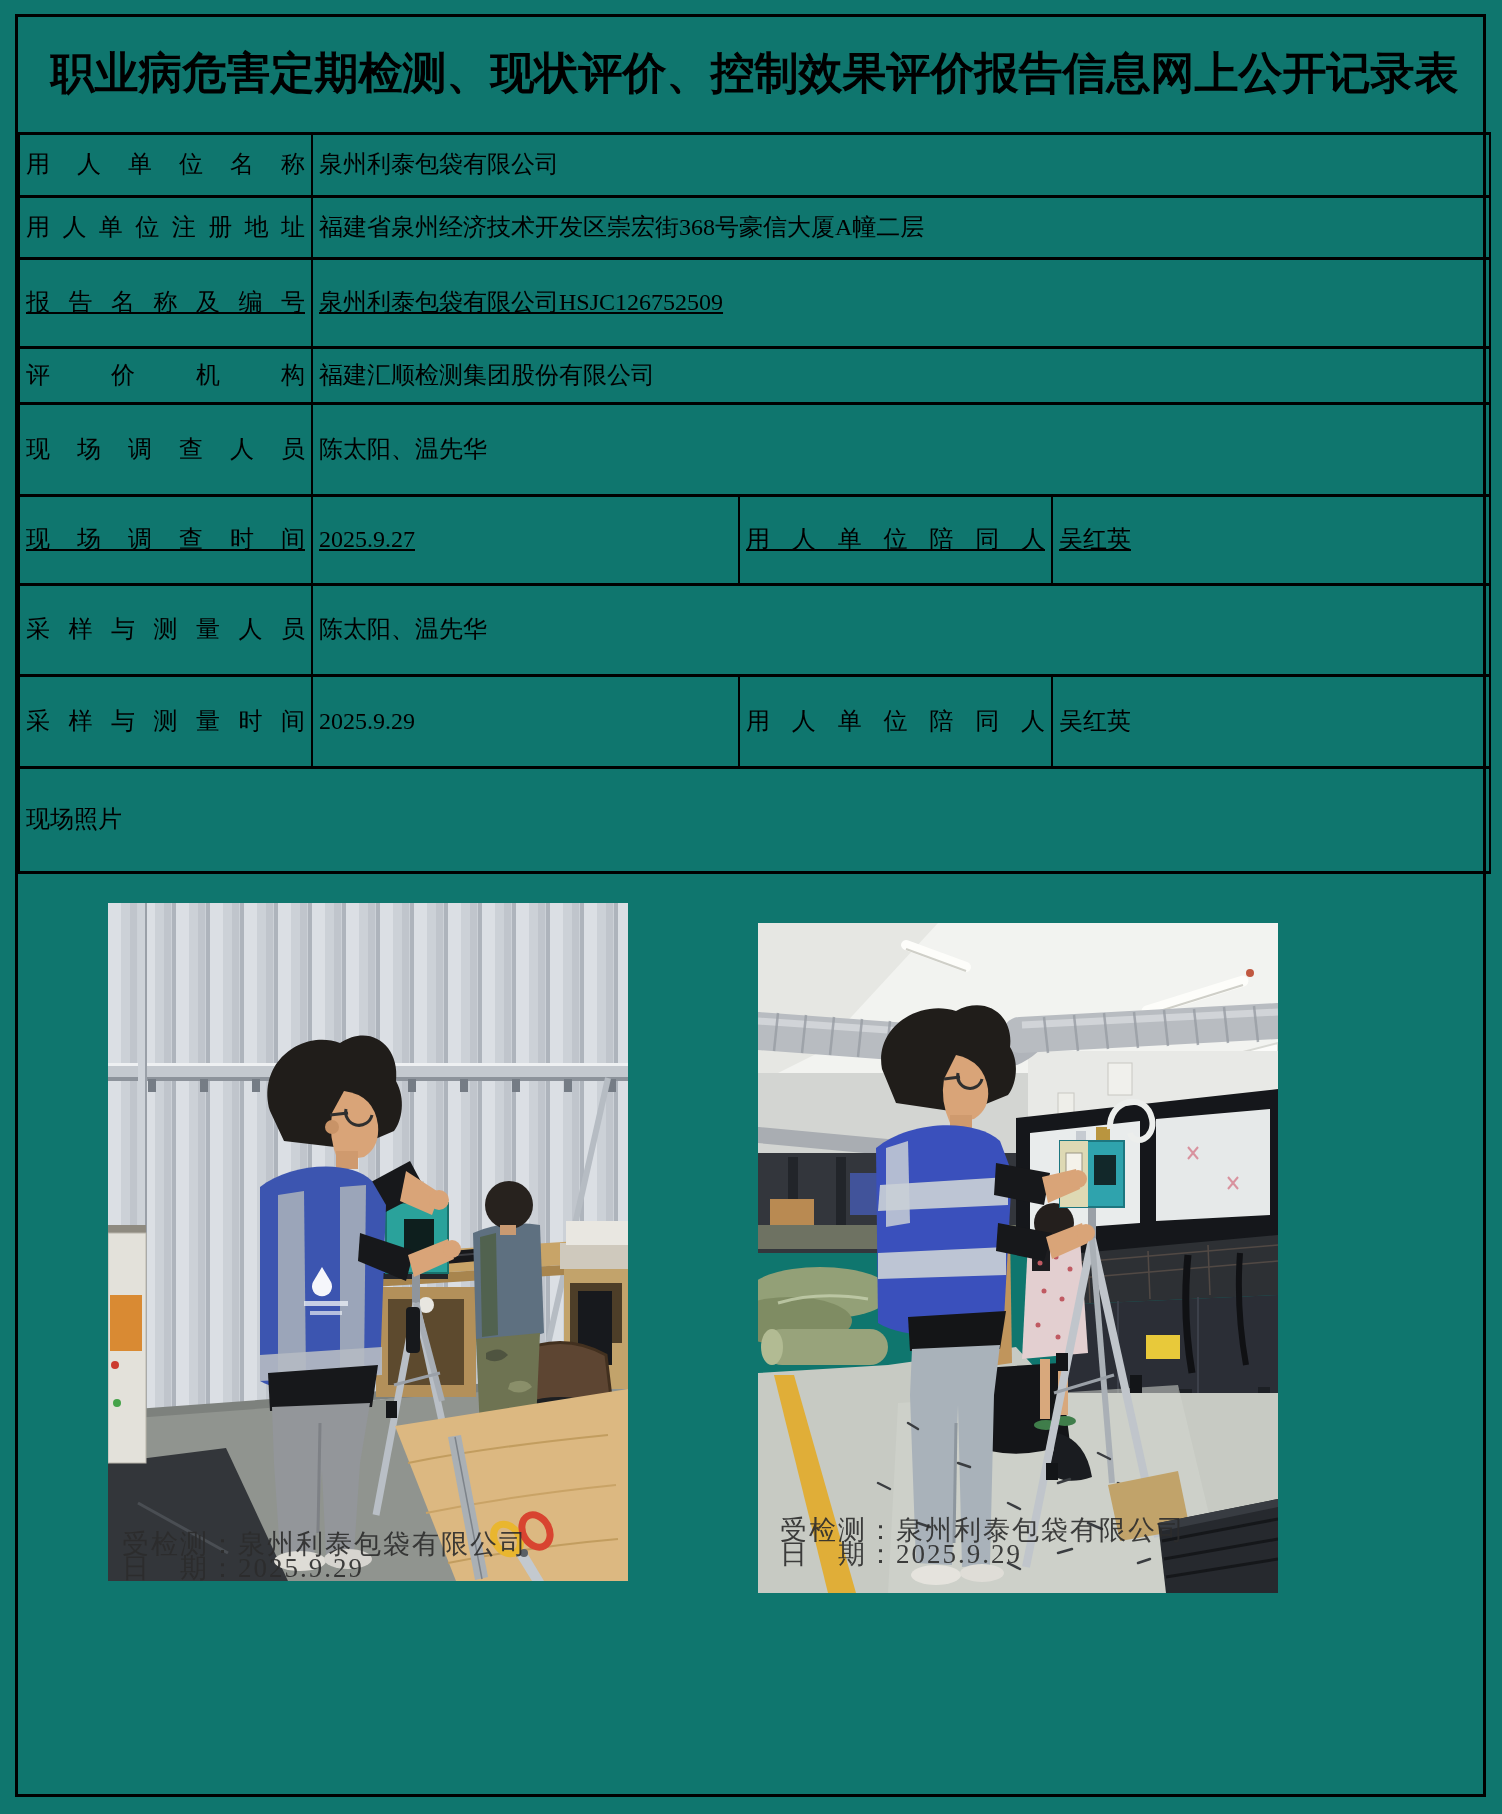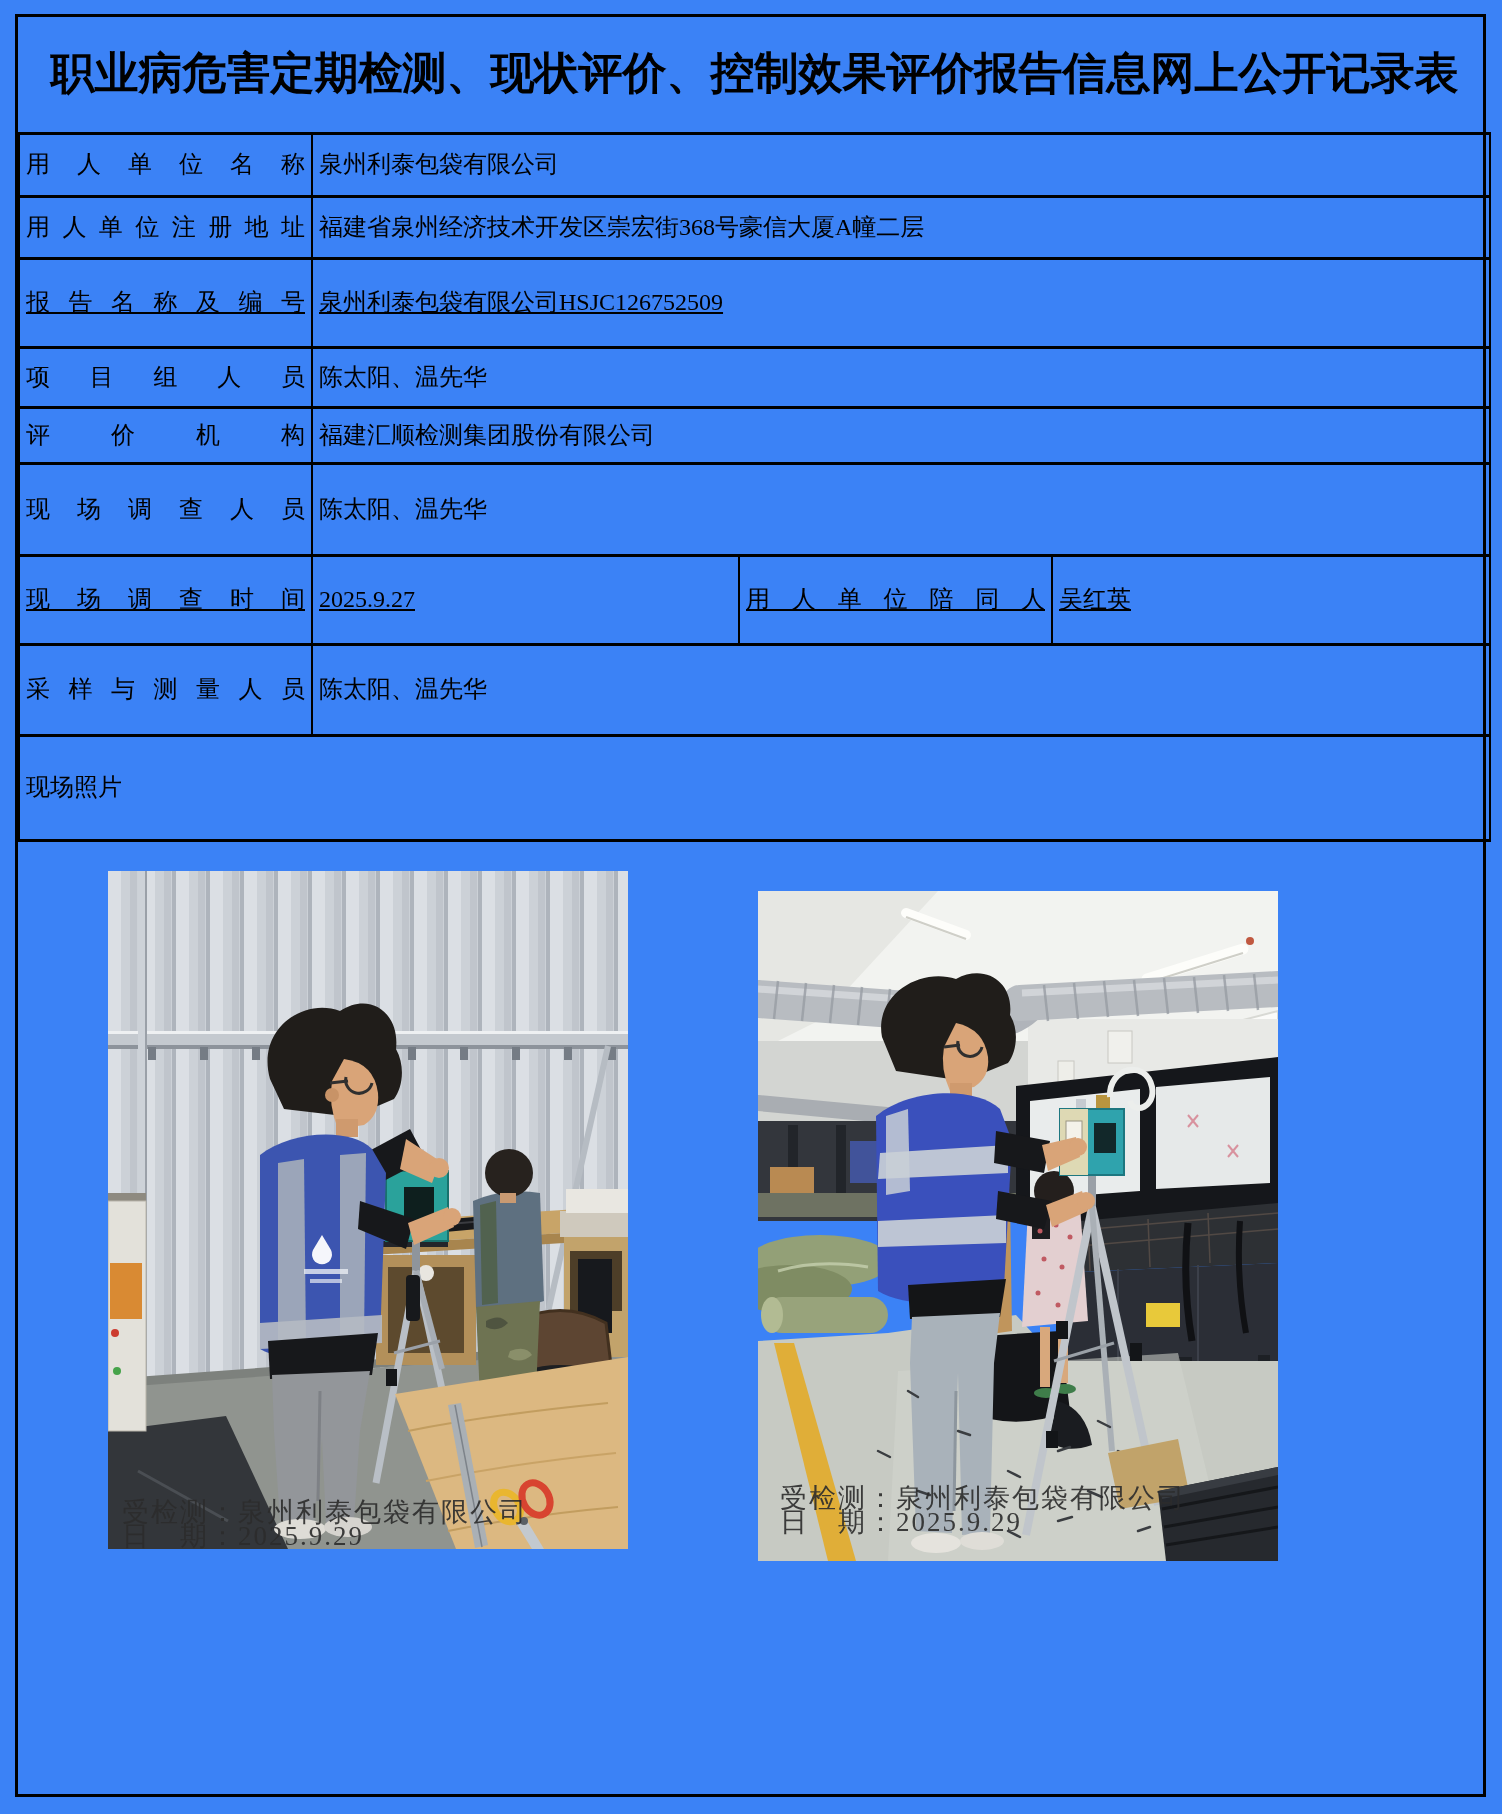--- a/index.html
+++ b/index.html
@@ -1,16 +1,16 @@
 <!DOCTYPE html>
 <html><head>
 <meta charset="utf-8">
 <style>
   html,body{margin:0;padding:0;background:#ffffff;}
-  .page{position:relative;width:1502px;height:1814px;background:#3b82f6;overflow:hidden;
+  .page{position:relative;width:1502px;height:1814px;background:#0f766e;overflow:hidden;
         font-family:"Liberation Serif","DejaVu Serif",serif;color:#000;}
   .sheet{position:absolute;left:15px;top:14px;width:1471px;height:1783px;border:3px solid #000;box-sizing:border-box;}
   table.record{border-collapse:collapse;width:100%;table-layout:fixed;}
   table.record td{border:2px solid #000;border-top-width:3px;border-bottom-width:3px;
         font-size:24px;line-height:1.35;overflow:hidden;padding:0 6px;box-sizing:border-box;}
   tr.title-row td{border:none;border-bottom:3px solid #000;}
   .doc-title{font-size:44px;font-weight:bold;text-align:center;letter-spacing:0px;line-height:1.15;}
   td.lbl{text-align:justify;text-align-last:justify;padding:0 44px;margin-top:48px;}
   td.lbl3{text-align:justify;text-align-last:justify;padding:0 40px;}
   td.val{text-align:left;}
@@ -47,41 +47,43 @@
         <td class="val" colspan="3">泉州利泰包袋有限公司</td>
       </tr>
       <tr class="h62">
         <td class="lbl">用人单位注册地址</td>
         <td class="val" colspan="3">福建省泉州经济技术开发区崇宏街368号豪信大厦A幢二层</td>
       </tr>
       <tr class="h89">
         <td class="lbl">报告名称及编号</td>
         <td class="val" colspan="3">泉州利泰包袋有限公司HSJC126752509</td>
       </tr>
-      <tr class="h60">
-        <td class="lbl">项目组人员</td>
-        <td class="val" colspan="3">陈太阳、温先华</td>
-      </tr>
       <tr class="h56">
         <td class="lbl">评价机构</td>
         <td class="val" colspan="3">福建汇顺检测集团股份有限公司</td>
       </tr>
       <tr class="h92">
         <td class="lbl">现场调查人员</td>
         <td class="val" colspan="3">陈太阳、温先华</td>
       </tr>
       <tr class="h89">
         <td class="lbl">现场调查时间</td>
         <td class="val">2025.9.27</td>
         <td class="lbl3">用人单位陪同人</td>
         <td class="val">吴红英</td>
       </tr>
       <tr class="h91">
         <td class="lbl">采样与测量人员</td>
         <td class="val" colspan="3">陈太阳、温先华</td>
+      </tr>
+      <tr class="h92">
+        <td class="lbl">采样与测量时间</td>
+        <td class="val">2025.9.29</td>
+        <td class="lbl3">用人单位陪同人</td>
+        <td class="val">吴红英</td>
       </tr>
       <tr class="h105">
         <td class="val" colspan="4">现场照片</td>
       </tr>
     </tbody>
       </table>
 
     <div class="photo-area">
 
       <div class="photo photo-left">

